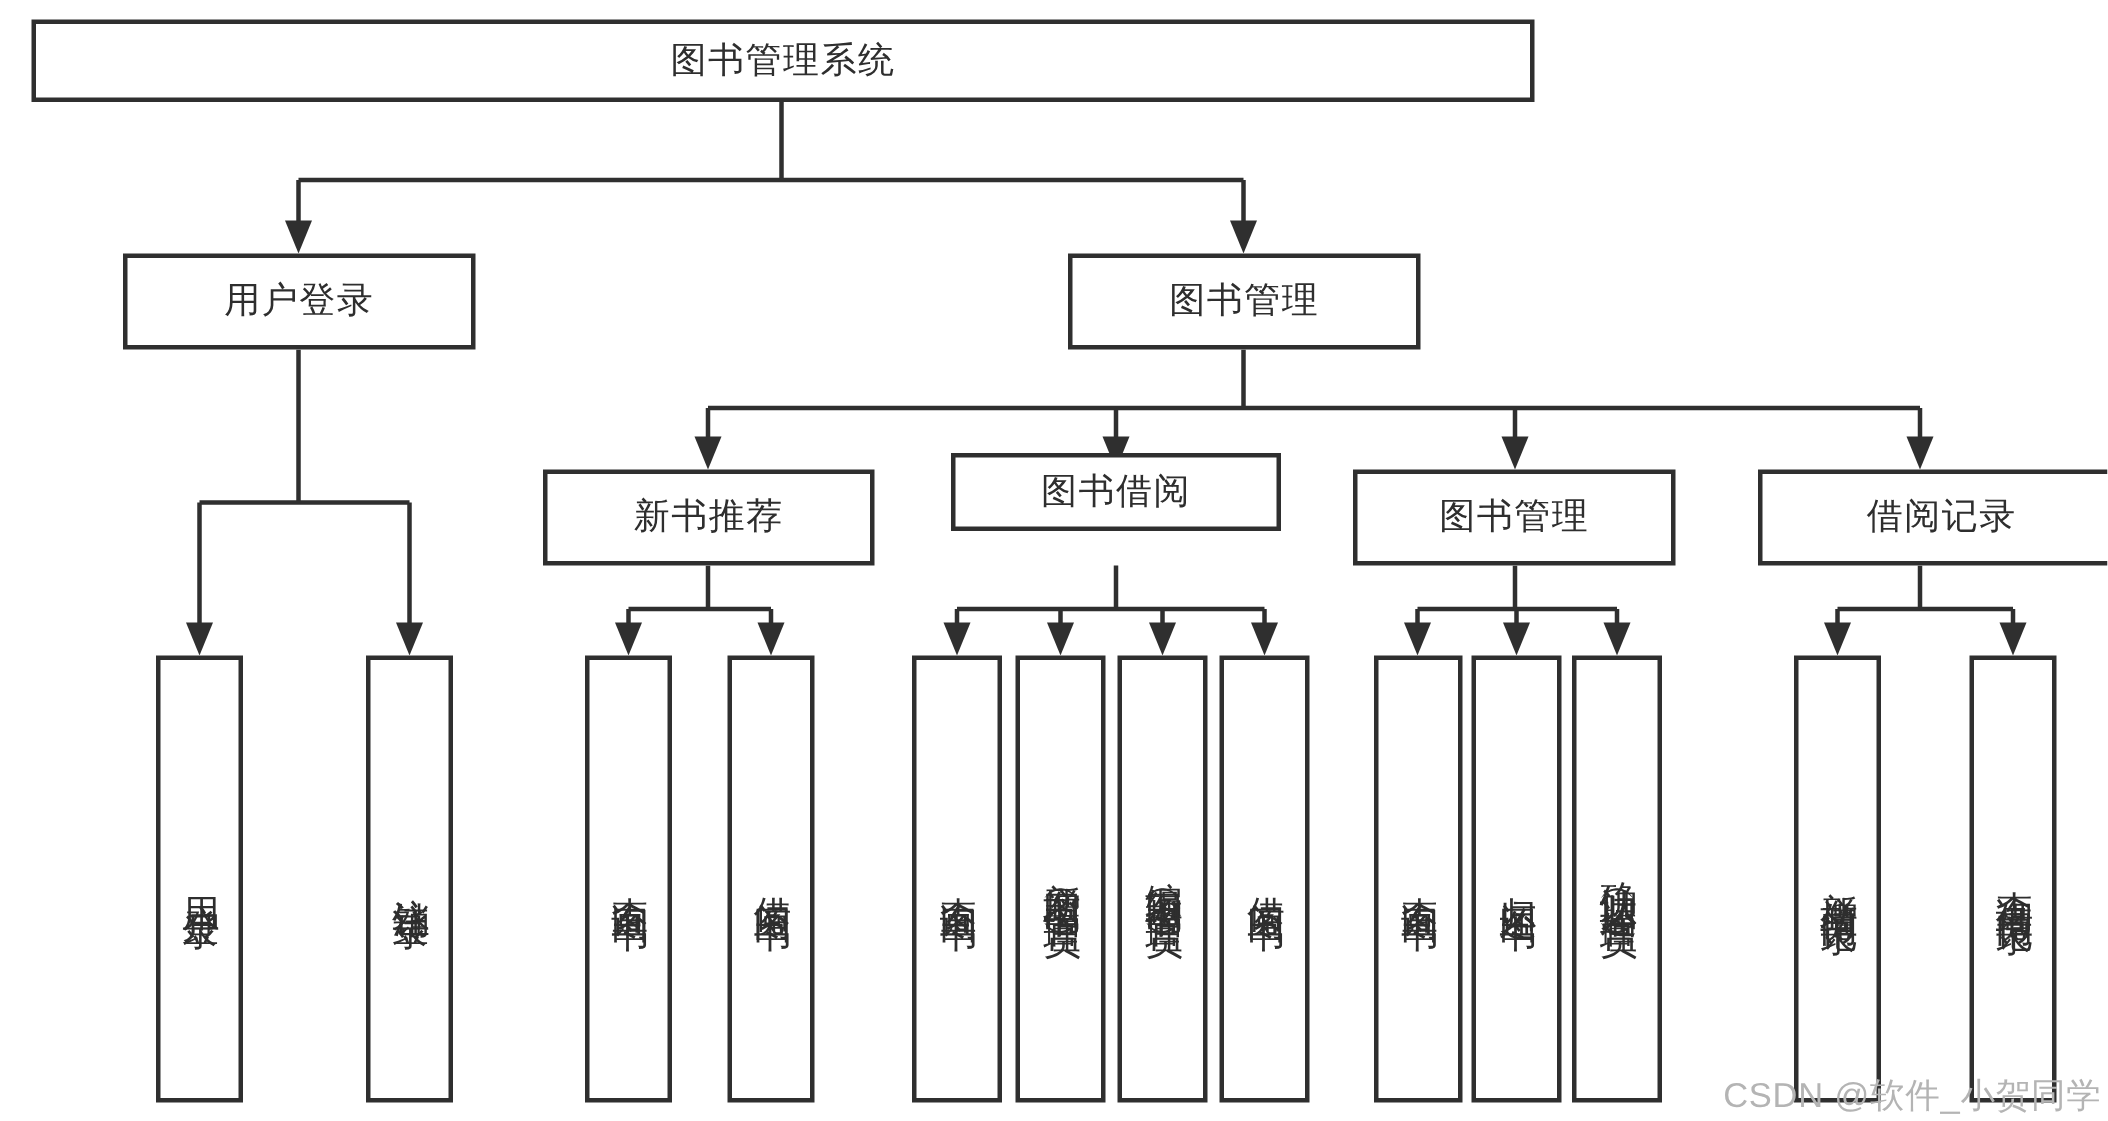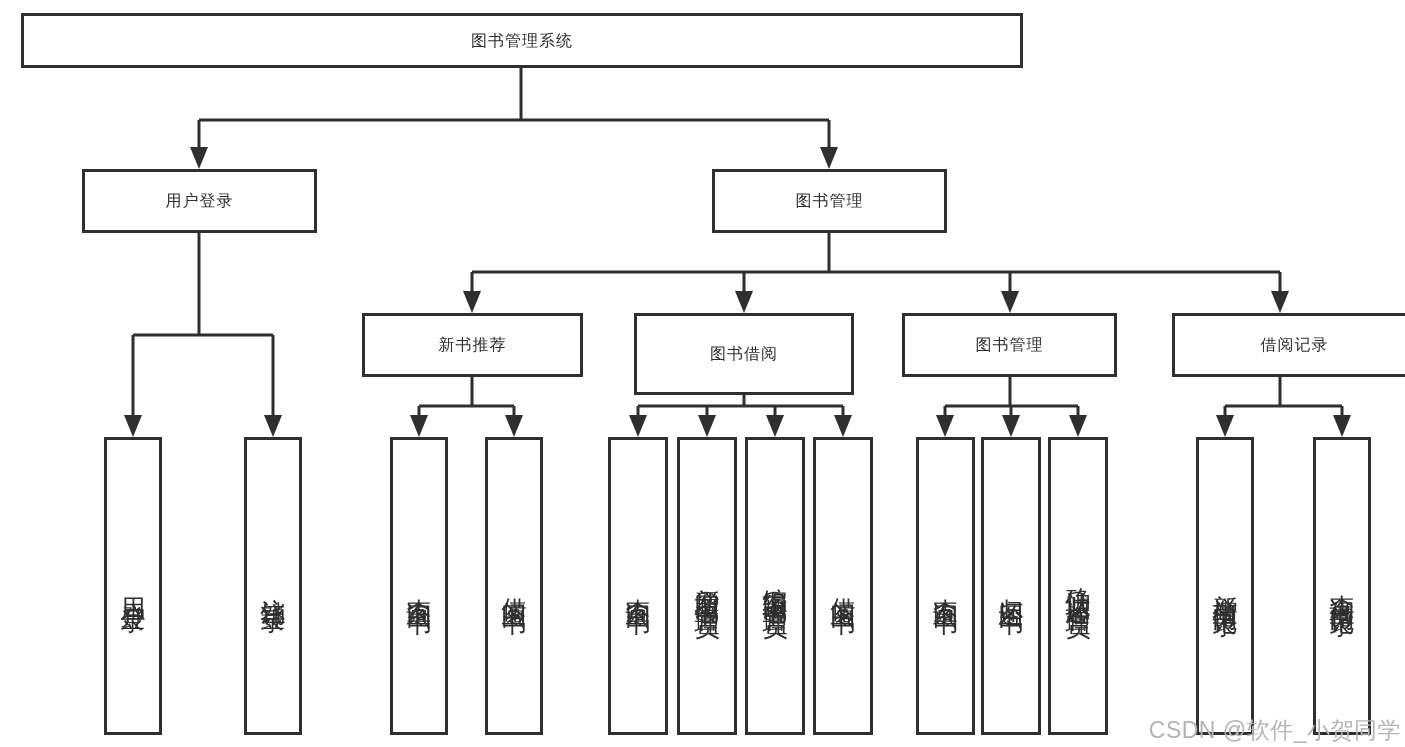--- a/index.html
+++ b/index.html
@@ -21,21 +21,21 @@
   svg.wires polygon{fill:currentColor;stroke:none;}
   .node{
     position:absolute;
     box-sizing:border-box;
     border:3px solid var(--line);
     background:#ffffff;
     display:flex;align-items:center;justify-content:center;
   }
   .node .lbl{
     color:var(--text);
-    font-size:16px;
+    font-size:24px;
     letter-spacing:1px;
     white-space:nowrap;
     line-height:1;
   }
   .node.v .lbl{
     writing-mode:vertical-rl;
     font-size:25px;
     letter-spacing:4px;
   }
   .watermark{
@@ -110,21 +110,21 @@
   <div class="node h" style="left:82px;top:169px;width:235px;height:64px">
     <span class="lbl">用户登录</span>
   </div>
   <div class="node h" style="left:362px;top:313px;width:221px;height:64px">
     <span class="lbl">新书推荐</span>
   </div>
 
   <div class="node h" style="left:712px;top:169px;width:235px;height:64px">
     <span class="lbl">图书管理</span>
   </div>
-  <div class="node h" style="left:634px;top:313px;width:220px;height:82px">
+  <div class="node h" style="left:634px;top:302px;width:220px;height:52px">
     <span class="lbl">图书借阅</span>
   </div>
   <div class="node h" style="left:902px;top:313px;width:215px;height:64px">
     <span class="lbl">图书管理</span>
   </div>
   <div class="node h" style="left:1172px;top:313px;width:245px;height:64px">
     <span class="lbl">借阅记录</span>
   </div>
 
   <div class="node v" style="left:104px;top:437px;width:58px;height:298px">

